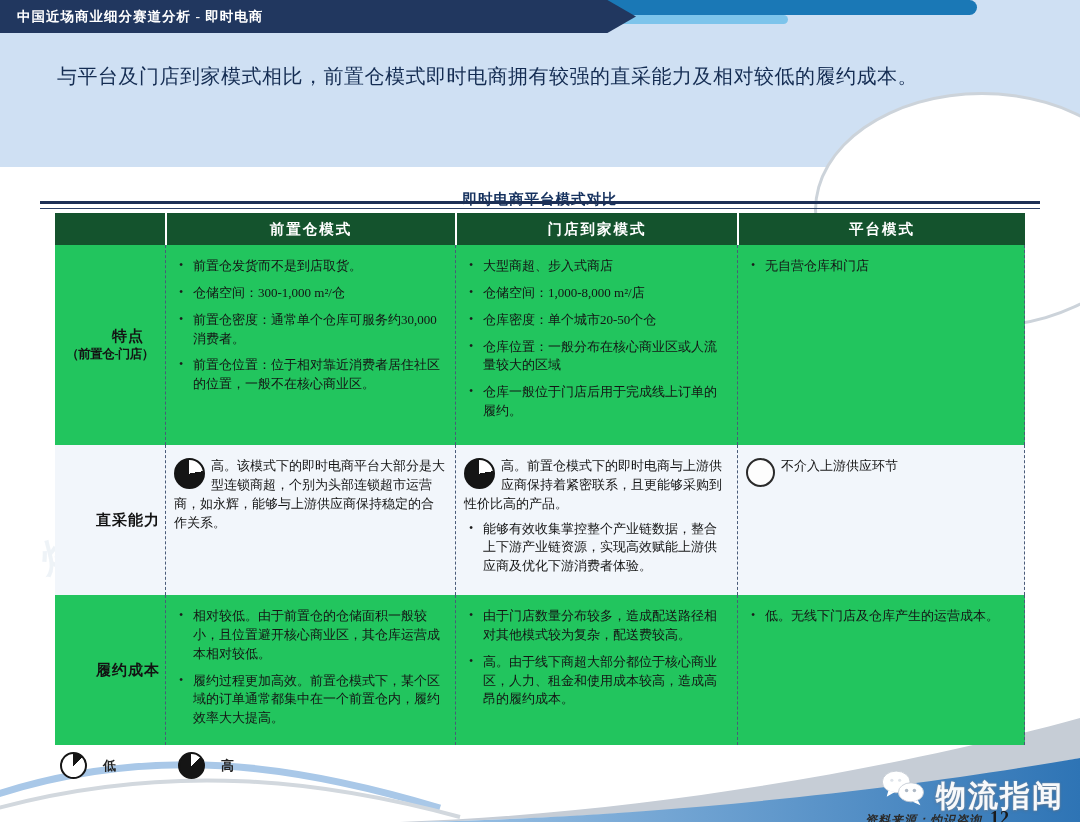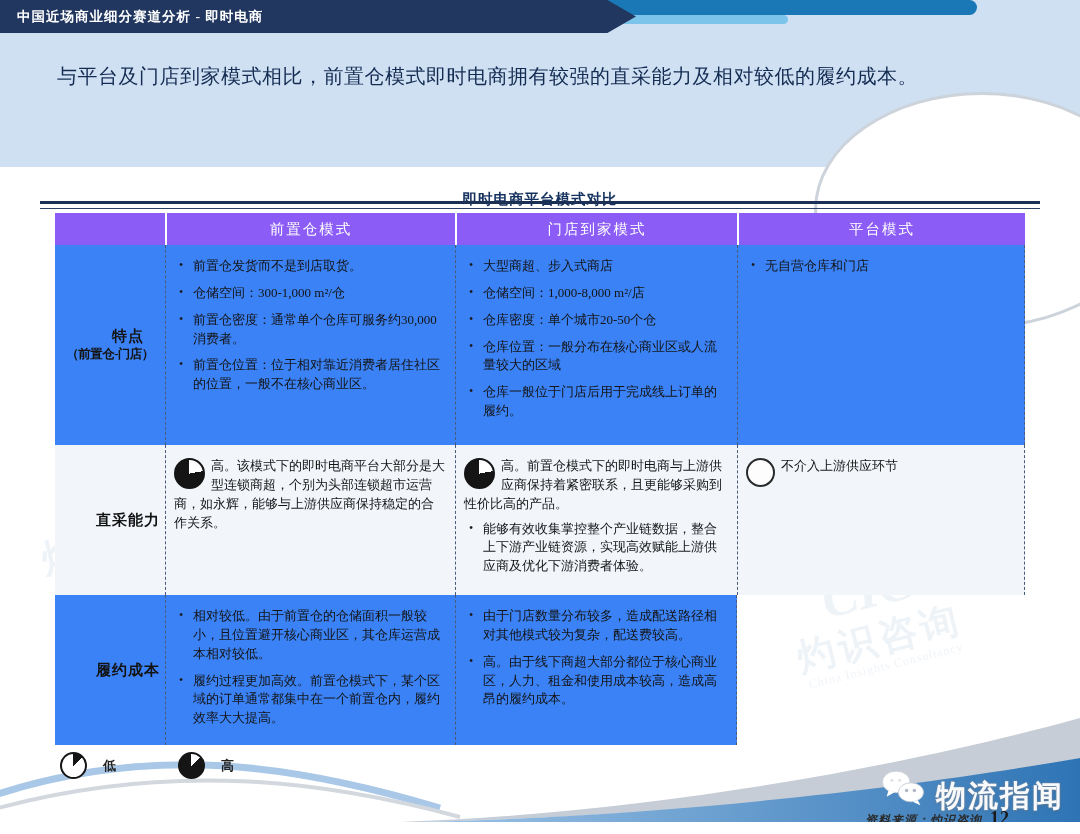--- a/index.html
+++ b/index.html
@@ -26,27 +26,27 @@
   .wm .wm-cn{font-size:38px;font-weight:bold;letter-spacing:4px;}
   .wm .wm-en{font-size:12px;letter-spacing:1px;}
 
   
   .caption{position:absolute;left:0;top:178px;width:1080px;text-align:center;z-index:2;
            font-size:14.5px;font-weight:bold;color:#15315e;letter-spacing:1px;margin-top:12px;}
   .rule{position:absolute;left:40px;top:201px;width:1000px;height:4px;z-index:2;
         border-top:3px solid #1c2f55;border-bottom:1px solid #2a3e66;}
   .table{position:absolute;left:55px;top:213px;width:970px;z-index:2;}
   .trow{display:grid;grid-template-columns:110px 290px 282px 288px;}
-  .thead > div{background:#8b5cf6;height:32px;display:flex;align-items:center;justify-content:center;
-               color:#ffffff;font-weight:normal;font-size:14.5px;letter-spacing:2px;}
+  .thead > div{background:#14532d;height:32px;display:flex;align-items:center;justify-content:center;
+               color:#ffffff;font-weight:bold;font-size:14.5px;letter-spacing:2px;}
   .thead > div + div{border-left:2px solid #ffffff;}
   .tbody > div{overflow:hidden;}
   .tbody > div + div{border-left:1px dashed #4a5b79;}
   .tbody > div:last-child{border-right:1px dashed #4a5b79;}
-  .row-blue > div{background:#3b82f6;}
+  .row-blue > div{background:#22c55e;}
   .row-light > div{background:#f2f6fb;}
   .r1{height:200px;}
   .r2{height:150px;}
   .r3{height:150px;}
   .rowlabel{display:flex;flex-direction:column;align-items:center;justify-content:center;
             font-weight:bold;color:#131313;}
   .rowlabel .l1{font-size:15px;letter-spacing:1px;padding-left:36px;}
   .rowlabel .l2{font-size:12.5px;letter-spacing:-0.5px;}
   .cell{padding:12px 10px 0 8px;font-size:13px;line-height:1.45;}
   .cell ul{list-style:none;margin:0;padding:0;}
@@ -174,20 +174,25 @@
             <li>相对较低。由于前置仓的仓储面积一般较小，且位置避开核心商业区，其仓库运营成本相对较低。</li>
             <li>履约过程更加高效。前置仓模式下，某个区域的订单通常都集中在一个前置仓内，履约效率大大提高。</li>
           </ul>
       </div>
       <div class="cell">
         <ul>
             <li>由于门店数量分布较多，造成配送路径相对其他模式较为复杂，配送费较高。</li>
             <li>高。由于线下商超大部分都位于核心商业区，人力、租金和使用成本较高，造成高昂的履约成本。</li>
           </ul>
       </div>
+      <div class="cell">
+        <ul>
+            <li>低。无线下门店及仓库产生的运营成本。</li>
+          </ul>
+      </div>
     </div>
   </div>
 
   <div class="legend">
     <div class="lg">
       <span class="pie pie-low"></span>
       <span class="lbl">低</span>
     </div>
     <div class="lg">
       <span class="pie pie-high"></span>

